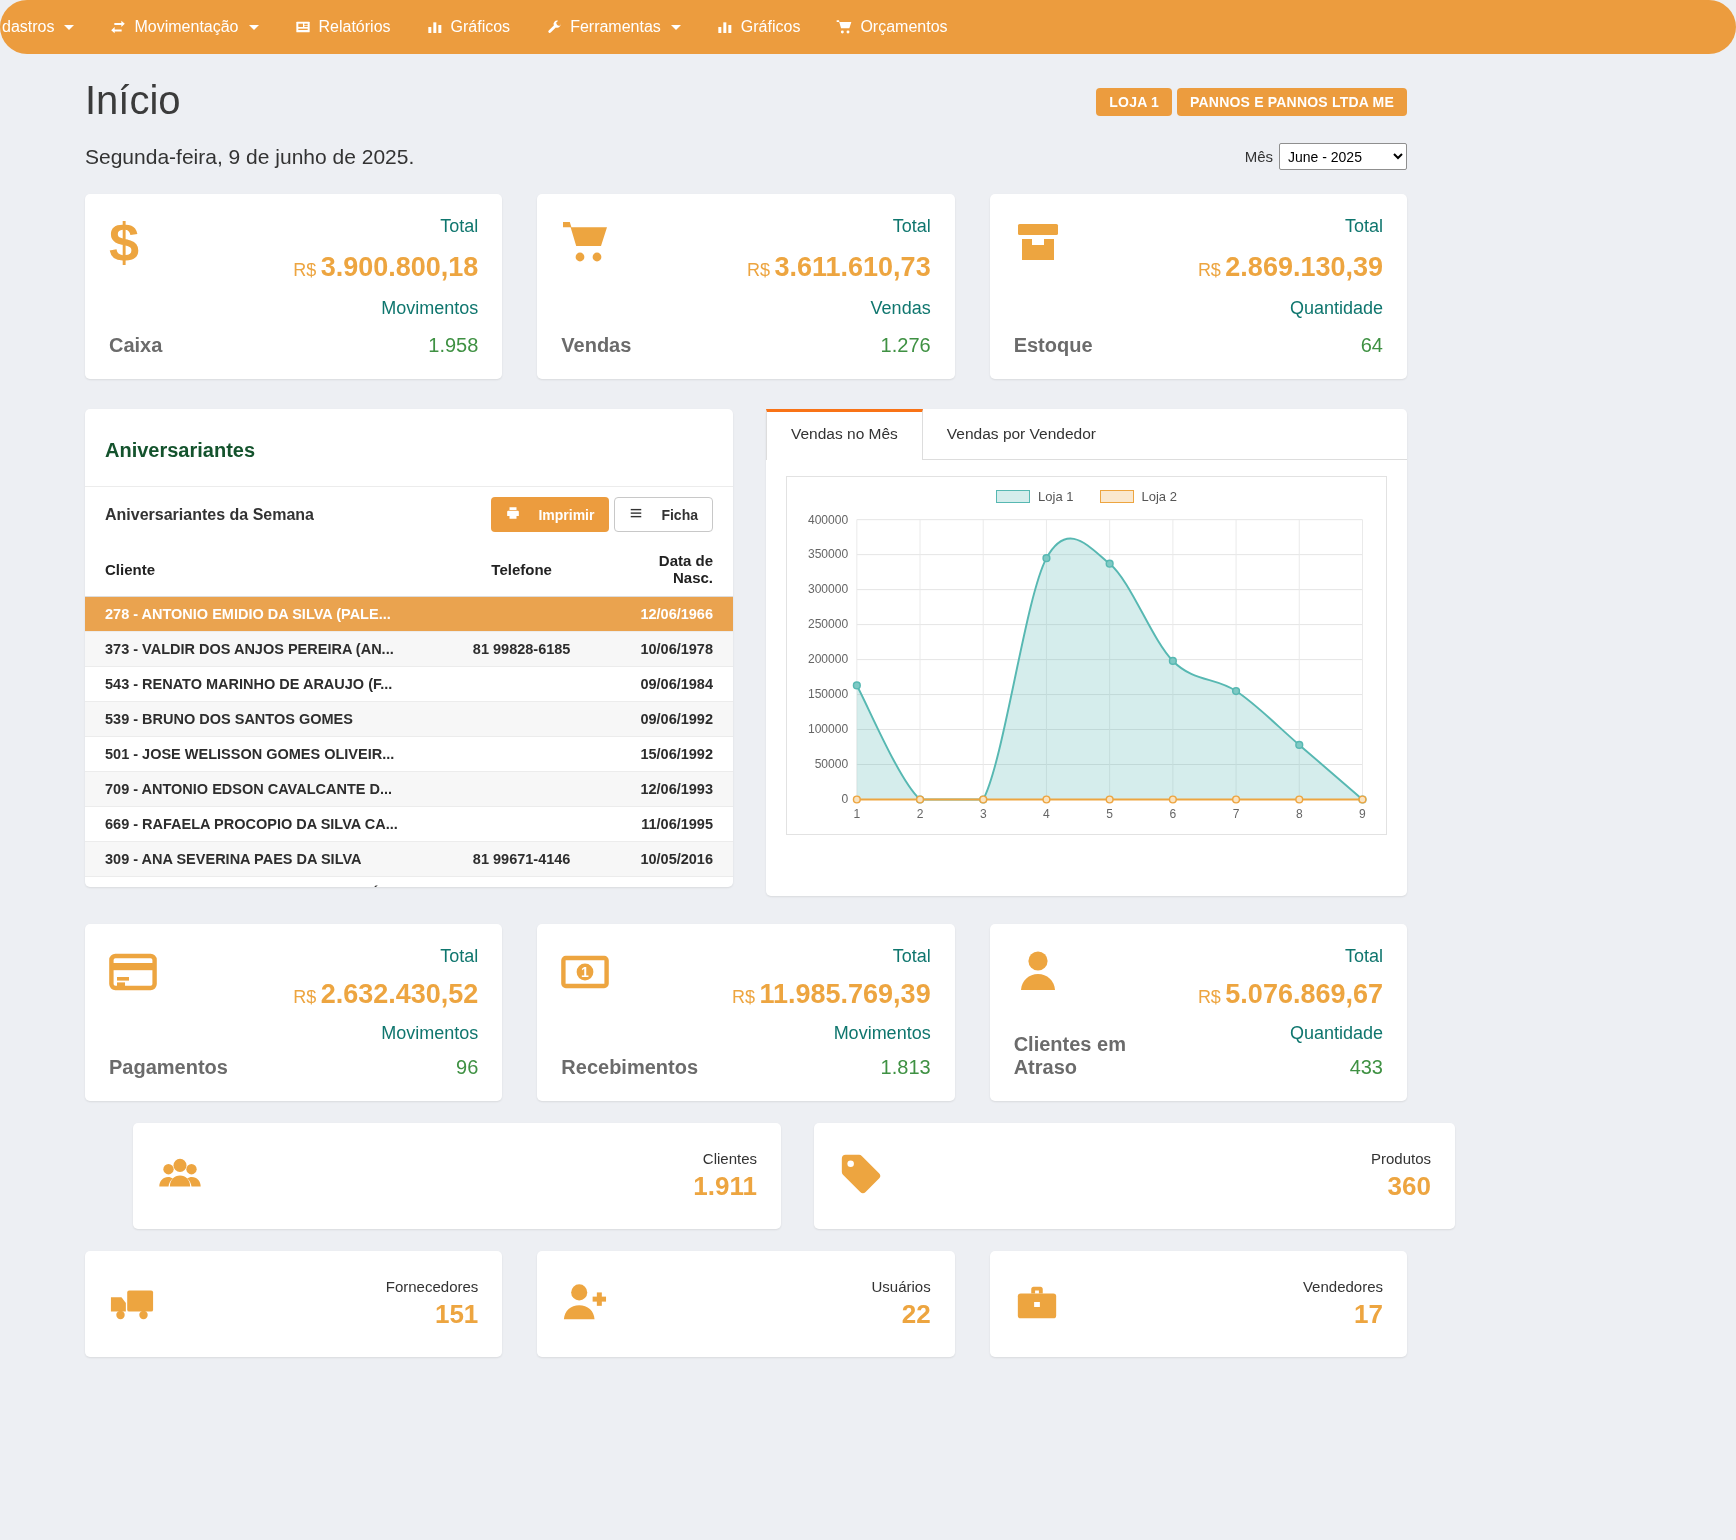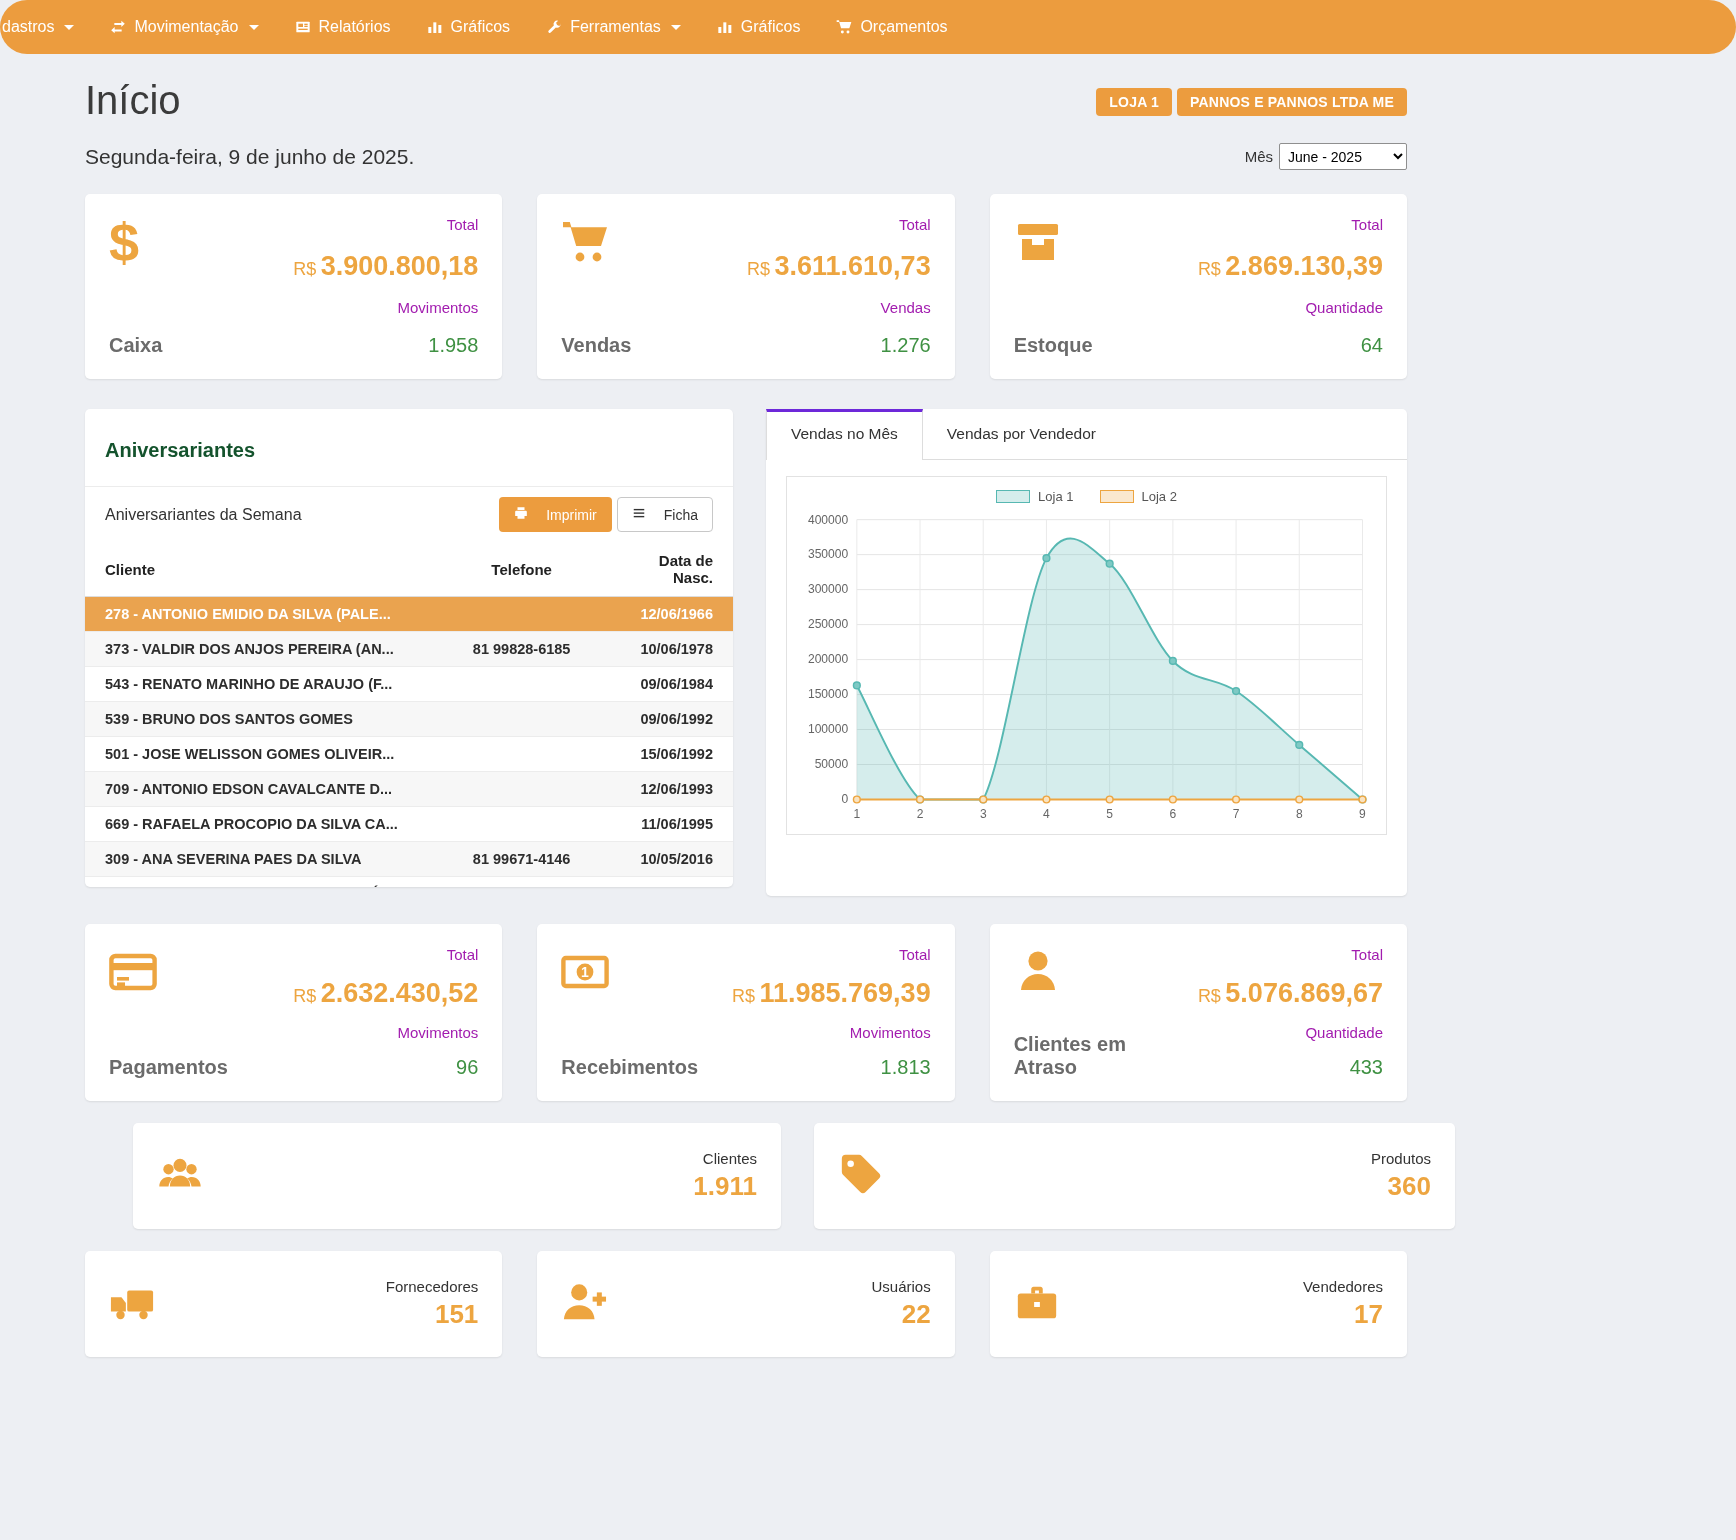--- a/index.html
+++ b/index.html
@@ -29,51 +29,51 @@
 
   
   .stat-card { height:185px; padding:22px 24px; display:flex; justify-content:space-between; }
   .stat-card.short { height:177px; }
   .stat-left { display:flex; flex-direction:column; justify-content:space-between; }
   .stat-icon { width:52px; height:52px; display:flex; align-items:center; }
   .stat-icon svg { width:48px; height:48px; }
   .dollar-glyph { font-size:54px; font-weight:700; color:#eda540; line-height:48px; }
   .stat-name { font-size:20px; font-weight:700; color:#6b6b6b; max-width:130px; line-height:1.15; }
   .stat-right { text-align:right; display:flex; flex-direction:column; justify-content:space-between; }
-  .lbl { font-size:15px; color:#a21caf; }
+  .lbl { font-size:18px; color:#0f766e; }
   .stat-value { color:#eda540; white-space:nowrap; }
   .stat-value .cur { font-size:18px; font-weight:400; }
   .stat-value .num { font-size:27px; font-weight:700; }
   .stat-count { font-size:20px; font-weight:400; color:#3f9143; }
 
   
   .bday-card { height:478px; overflow:hidden; }
   .bday-title { padding:24px 20px; font-size:20px; font-weight:700; color:#14532d; border-bottom:1px solid #ececec;margin-top:6px; }
-  .bday-sub { display:flex; justify-content:space-between; align-items:center; padding:10px 20px; }
+  .bday-sub { display:flex; justify-content:space-between; align-items:center; padding:10px 20px;font-weight:bold; }
   .bday-sub-label { font-size:16px; color:#333; }
   .btn-group { display:flex; gap:5px; }
   .btn { display:flex; align-items:center; gap:18px; font-size:14px; padding:8px 14px; border-radius:4px; cursor:pointer; border:1px solid transparent; }
   .btn svg { width:14px; height:14px; }
   .btn-orange { background:#ec9c3e; color:#fff; }
   .btn-white { background:#fff; color:#333; border-color:#c8c8c8; }
   table.bday { width:100%; border-collapse:collapse; }
   table.bday th { font-size:15px; font-weight:700; color:#222; text-align:left; padding:10px 8px 10px 20px; border-bottom:1px solid #ddd; }
   table.bday th.c { text-align:center; padding-left:0; }
   table.bday th.r { text-align:right; padding-right:20px; }
   table.bday td { font-size:14.5px; font-weight:700; color:#2d2d2d; padding:9px 8px 9px 20px; border-bottom:1px solid #ececec; white-space:nowrap; }
   table.bday td.c { text-align:center; padding-left:0; font-weight:700; }
   table.bday td.r { text-align:right; padding-right:20px; }
   table.bday tr:nth-child(even) td { background:#f7f7f7; }
   table.bday tr.hl td { background:#eaa34f; color:#fff; }
 
   
   .sales-card { height:487px; }
   .tabs { display:flex; border-bottom:1px solid #ddd; }
   .tab { padding:16px 24px; font-size:15.5px; color:#333; cursor:pointer; }
-  .tab.active { border-top:3px solid #6d28d9; border-left:1px solid #ddd; border-right:1px solid #ddd; background:#fff; margin-bottom:-1px; padding-top:13px; }
+  .tab.active { border-top:3px solid #f97316; border-left:1px solid #ddd; border-right:1px solid #ddd; background:#fff; margin-bottom:-1px; padding-top:13px; }
   .chart-wrap { padding:16px 20px; }
   .chart-box { border:1px solid #e2e2e2; padding:12px 10px 6px; }
   .chart-legend { display:flex; justify-content:center; gap:26px; font-size:13px; color:#555; margin-bottom:6px; }
   .legend-item { display:flex; align-items:center; gap:8px; }
   .swatch { width:34px; height:13px; border:1px solid; display:inline-block; }
   #sales-chart { width:100%; display:block; }
 
   
   .wide-row { display:grid; grid-template-columns:648px 641px; gap:33px; margin-top:22px;padding-left:48px; }
   .mini-row { display:grid; grid-template-columns:repeat(3,1fr); gap:35px; margin-top:22px; }

